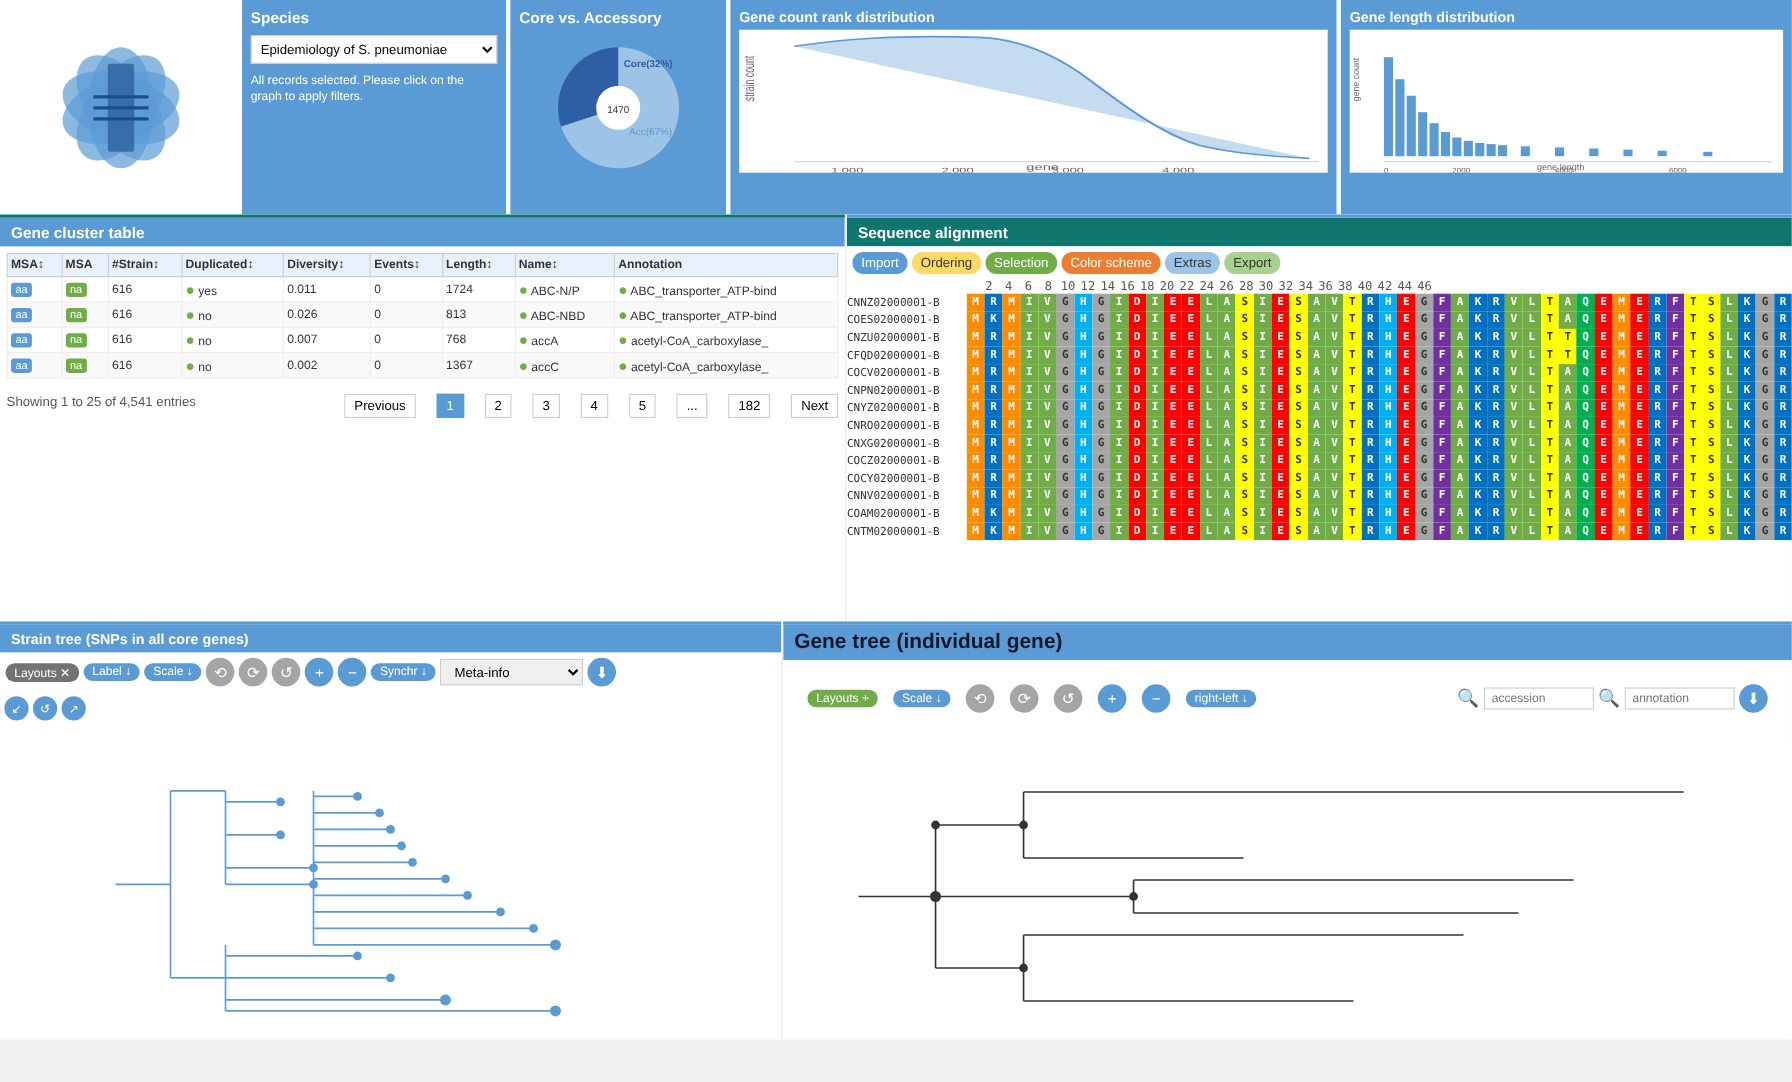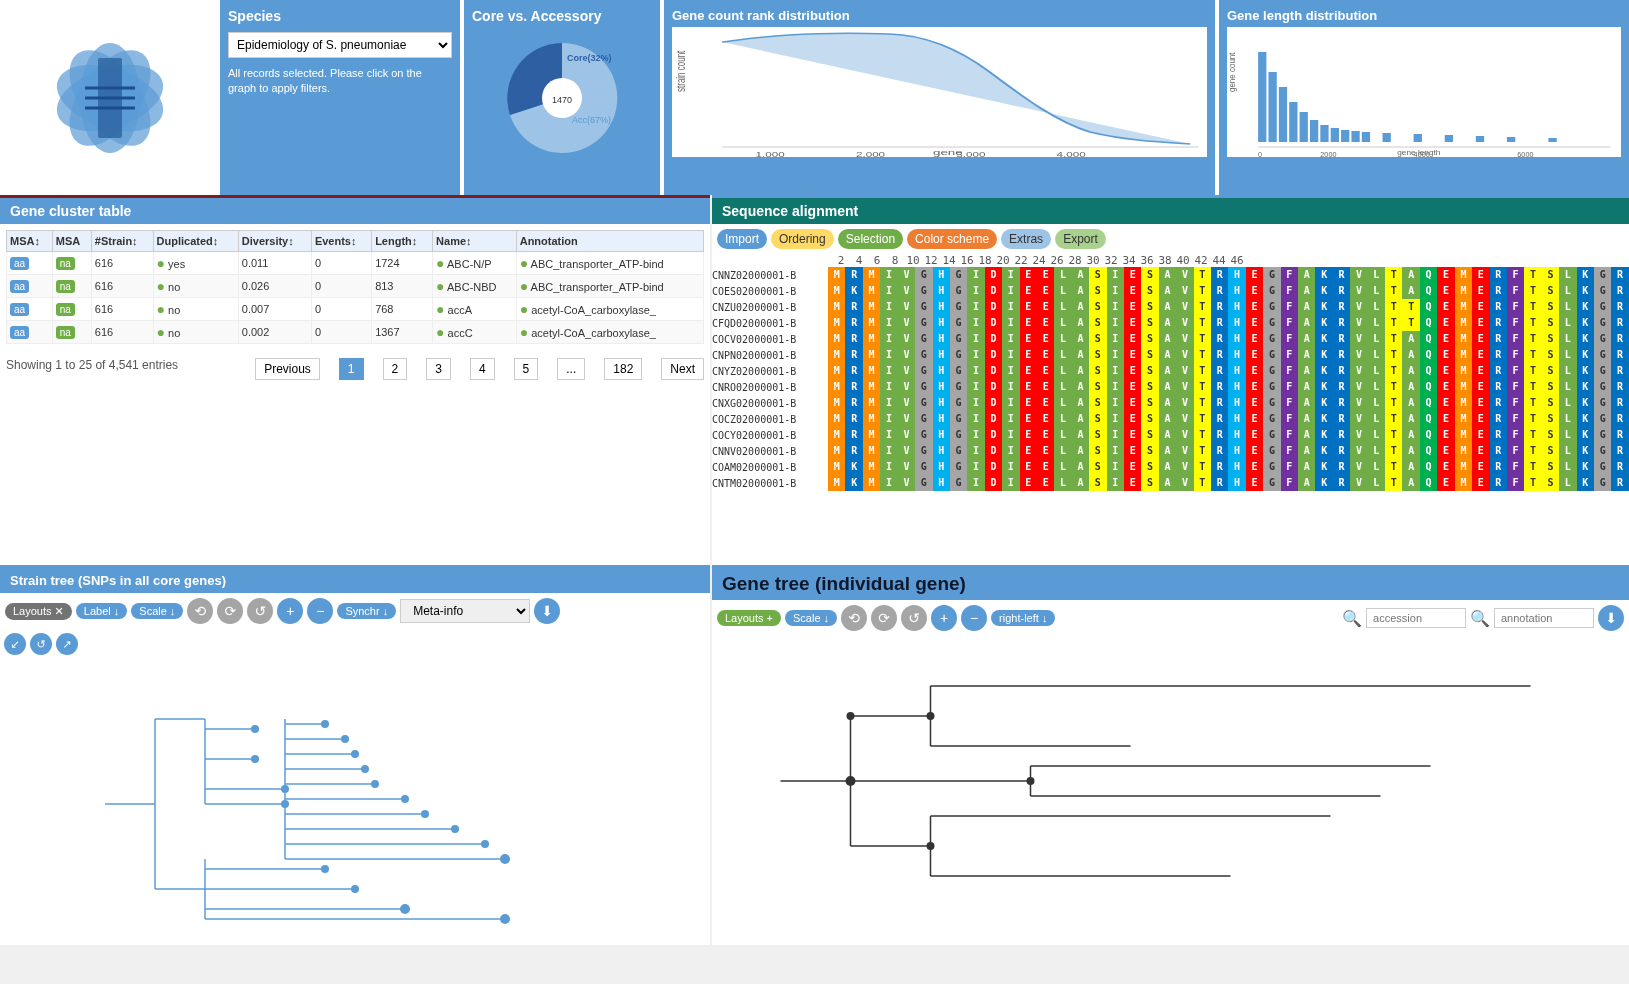--- a/index.html
+++ b/index.html
@@ -16,21 +16,21 @@
     .pie-area { display: flex; flex-direction: column; align-items: center; justify-content: center; height: 140px; }
     .cutoff-input { width: 60px; padding: 2px; font-size: 11px; border: 1px solid #ccc; }
     .cutoff-btn { padding: 2px 6px; font-size: 11px; background: #d0d0d0; border: 1px solid #999; cursor: pointer; }
     .chart-panel { flex: 1; background: #5b9bd5; padding: 8px; margin-left: 2px; }
     .chart-panel .panel-title { color: #fff; font-size: 13px; font-weight: bold; margin-bottom: 4px; }
     .chart-placeholder { background: #fff; width: 100%; height: 130px; position: relative; overflow: hidden; }
     .gene-len-panel { width: 410px; background: #5b9bd5; padding: 8px; margin-left: 2px; }
     .gene-len-panel .panel-title { color: #fff; font-size: 13px; font-weight: bold; margin-bottom: 4px; }
 
     .mid-section { display: flex; height: 370px; }
-    .table-section { width: 710px; background: #fff; border-top: 3px solid #7f1d1d; padding: 6px; overflow: hidden; }
+    .table-section { width: 768px; background: #fff; border-top: 3px solid #0f766e; padding: 6px; overflow: hidden; }
     .table-section-title { background: #5b9bd5; color: #fff; padding: 5px 10px; font-size: 14px; font-weight: bold; margin: -6px -6px 6px -6px; }
     .table-controls { display: flex; align-items: center; gap: 8px; margin-bottom: 6px; }
     .show-label { font-size: 12px; }
     .show-select { padding: 2px 4px; font-size: 12px; border: 1px solid #ccc; }
     .entries-label { font-size: 12px; }
     .all-selected-btn { background: #5b9bd5; color: #fff; padding: 3px 8px; font-size: 12px; border: none; border-radius: 3px; cursor: pointer; }
     .search-area { margin-left: auto; display: flex; align-items: center; gap: 4px; }
     .search-label { font-size: 12px; }
     .search-input { padding: 3px 6px; font-size: 12px; border: 1px solid #ccc; width: 150px; }
     .data-table { width: 100%; border-collapse: collapse; font-size: 11px; }
@@ -86,21 +86,21 @@
     .tree-btn-x { background: #737373; }
     .icon-btn { width: 26px; height: 26px; border-radius: 50%; border: none; cursor: pointer; font-size: 14px; display: inline-flex; align-items: center; justify-content: center; }
     .icon-btn-blue { background: #5b9bd5; color: #fff; }
     .icon-btn-gray { background: #a5a5a5; color: #fff; }
     .meta-select { padding: 3px 8px; font-size: 12px; border: 1px solid #ccc; width: 130px; }
     .download-btn { background: #5b9bd5; color: #fff; border: none; border-radius: 50%; width: 26px; height: 26px; cursor: pointer; font-size: 14px; display: inline-flex; align-items: center; justify-content: center; }
     .small-icon-btns { display: flex; gap: 4px; padding: 4px; }
     .tree-canvas { background: #fff; height: 290px; position: relative; overflow: hidden; }
     .gene-tree { flex: 1; background: #fff; border-top: 3px solid #5b9bd5; margin-left: 2px; overflow: hidden; }
     .gene-tree-title { background: #5b9bd5; color: #0f172a; padding: 5px 10px; font-size: 19px; font-weight: bold; }
-    .gene-tree-toolbar { display: flex; align-items: center; gap: 4px; padding: 5px; flex-wrap: wrap; }
+    .gene-tree-toolbar { display: flex; align-items: center; gap: 14px; padding: 22px; flex-wrap: wrap; }
     .gene-tree-canvas { background: #fff; height: 290px; position: relative; overflow: hidden; }
     .search-gene { padding: 3px 6px; font-size: 11px; border: 1px solid #ccc; width: 100px; }
 
     
     ::-webkit-scrollbar { width: 6px; height: 6px; }
     ::-webkit-scrollbar-track { background: #f0f0f0; }
     ::-webkit-scrollbar-thumb { background: #aaa; border-radius: 3px; }
 
     .panel-cutoff-area { background: #c4b5fd; padding: 3px 6px; display: flex; align-items: center; gap: 20px; font-size: 11px; margin-top: 44px; }
 

